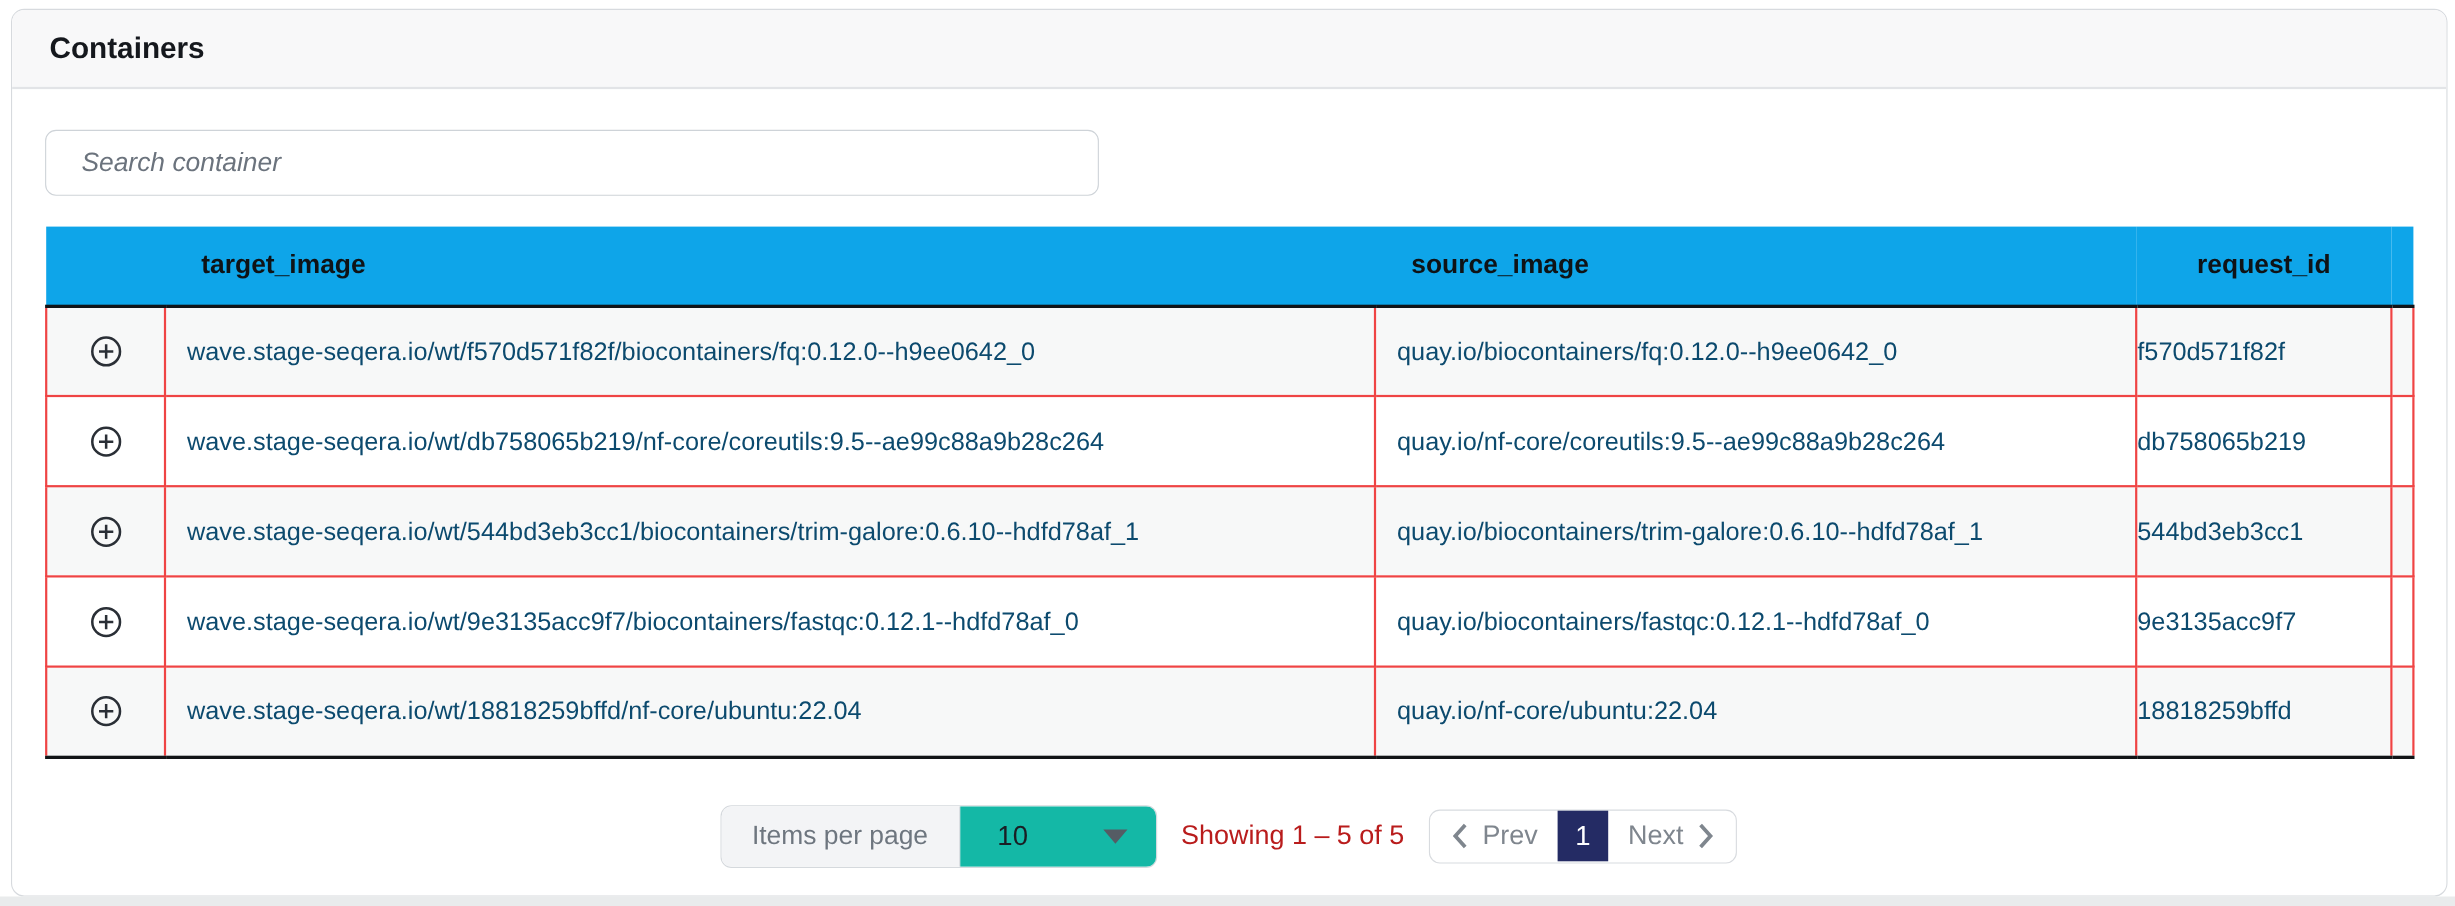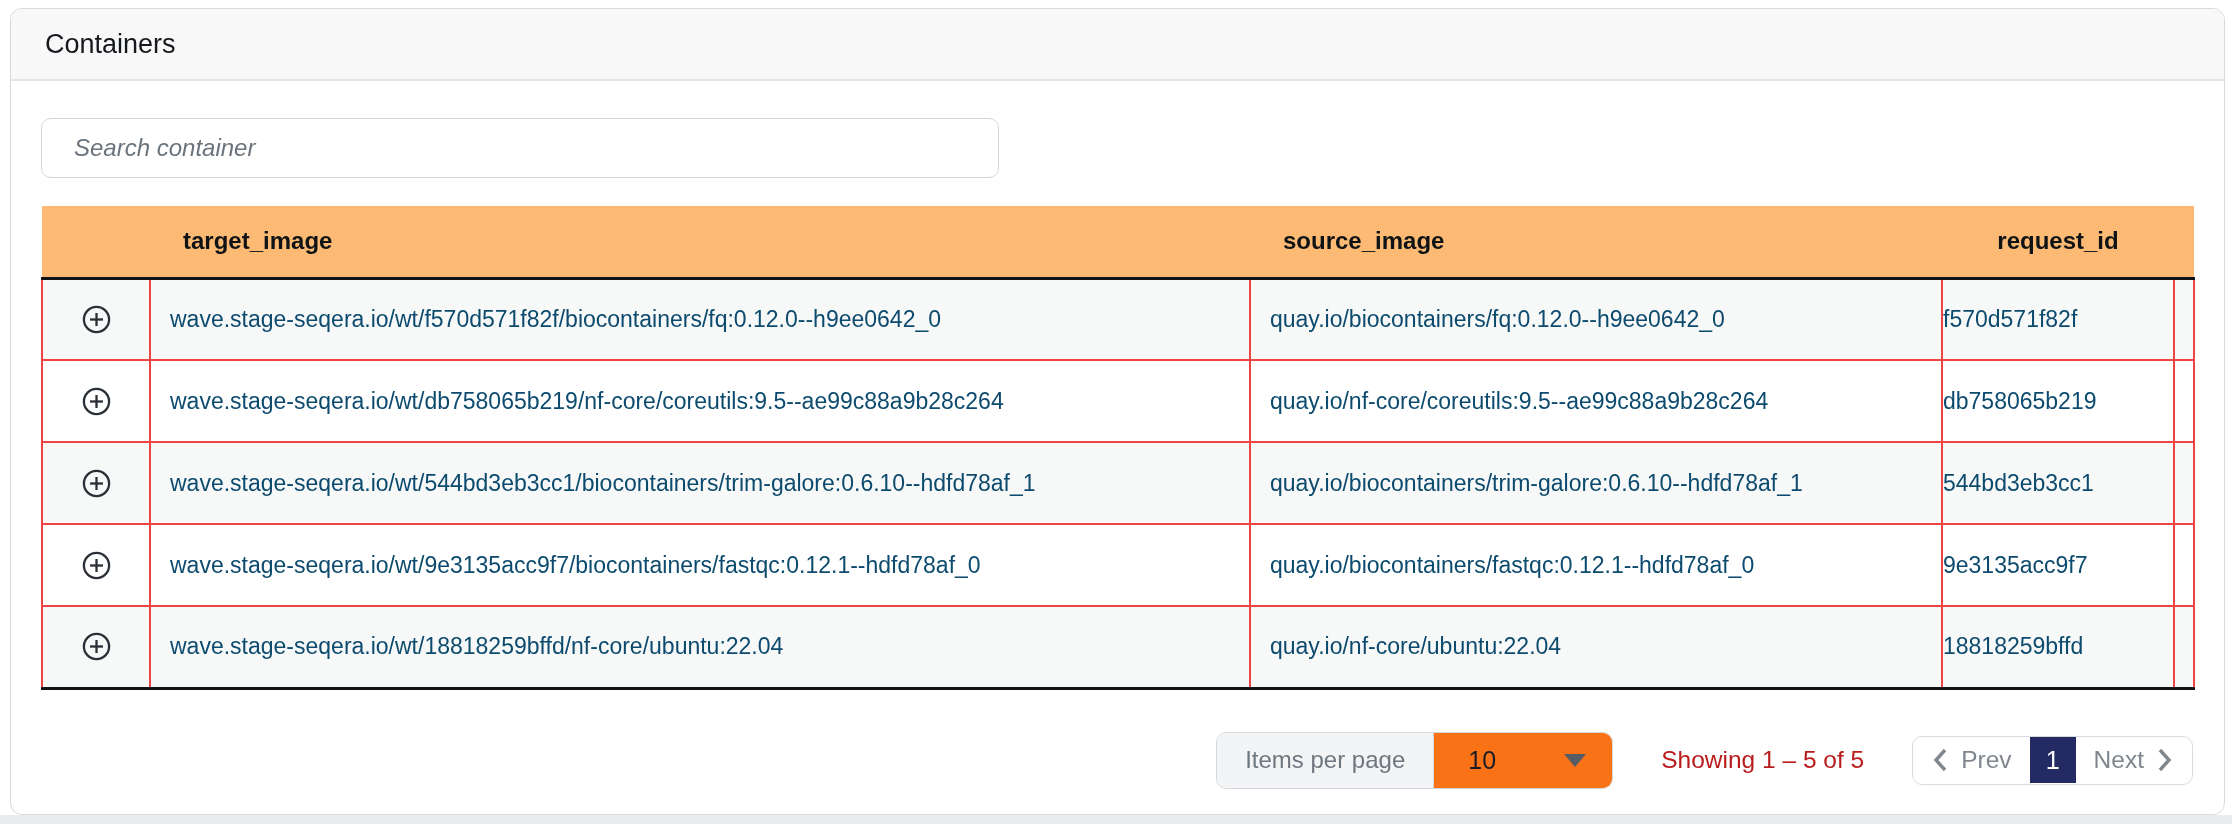--- a/index.html
+++ b/index.html
@@ -22,21 +22,21 @@
     border-radius: 12px;
     overflow: hidden;
   }
   .card-header {
     height: 72px;
     background: #f8f8f9;
     border-bottom: 2px solid #e2e4e7;
     display: flex; align-items: center;
     padding-left: 34px;
   }
-  .card-title { font-size: 27px; color: #15181d; font-weight: 400; }
+  .card-title { font-size: 27px; color: #15181d; font-weight: 700; }
 
   .card-body { padding: 37px 0 0 30px; }
 
   .search-input {
     width: 958px; height: 60px;
     border: 1.5px solid #ced3d8;
     border-radius: 10px;
     padding: 0 32px;
     font-size: 24px;
     color: #4c1d95;
@@ -54,21 +54,21 @@
   }
   col.c-expand { width: 108px; }
   col.c-target { width: 1100px; }
   col.c-source { width: 692px; }
   col.c-request { width: 232px; }
   col.c-tail { width: 20px; }
 
   thead th {
     height: 72px;
     font-size: 24px; font-weight: bold; color: #0f1316;
-    background: #fdba74;
+    background: #0ea5e9;
     border: none;
     border-bottom: 3px solid #111417;
     vertical-align: middle;
   }
   th.col-target, th.col-source { text-align: left; padding-left: 33px; }
   th.col-request { text-align: center; }
 
   tbody td {
     height: 82px;
     border: 2px solid #ef4444;
@@ -81,22 +81,22 @@
   tbody tr:last-child td { border-bottom: 3px solid #111417; }
   td.col-expand { text-align: center; cursor: pointer; }
   td.col-target, td.col-source { padding-left: 19px; }
   td.col-request { text-align: left; }
 
   .expand-svg { display: inline-block; vertical-align: middle; }
 
   .pagination {
     width: 2152px;
     margin-top: 42px;
-    display: flex; align-items: center; justify-content: flex-end;
-    gap: 48px;
+    display: flex; align-items: center; justify-content: center;
+    gap: 22px;
   }
   .items-group {
     display: flex; align-items: stretch;
     height: 57px;
     border: 1.5px solid #d5d9dd;
     border-radius: 10px;
     overflow: hidden;
     background: #ffffff;
   }
   .items-label {
@@ -104,21 +104,21 @@
     background: #f3f4f6;
     color: #6e767f;
     font-size: 24px;
     padding: 0 28px;
     border-right: 1.5px solid #d5d9dd;
   }
   .items-value {
     width: 178px;
     display: flex; align-items: center; justify-content: space-between;
     padding: 0 26px 0 34px;
-    background: #f97316;
+    background: #14b8a6;
     color: #1a1e24;
     font-size: 25px;
     cursor: pointer;
   }
   .caret-down {
     width: 0; height: 0;
     border-left: 11px solid transparent;
     border-right: 11px solid transparent;
     border-top: 13px solid #555c64;
   }

